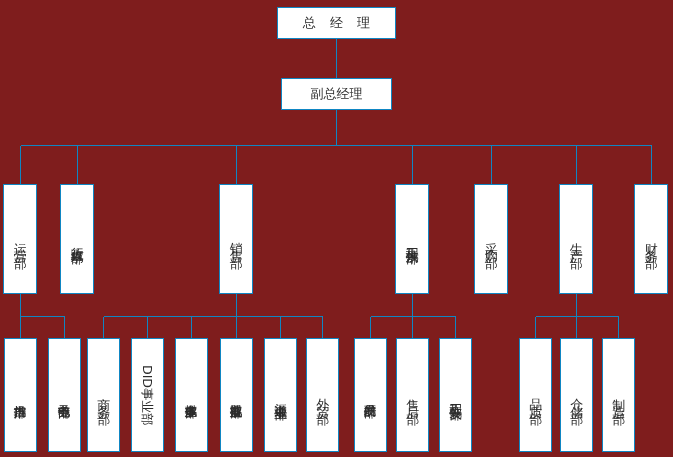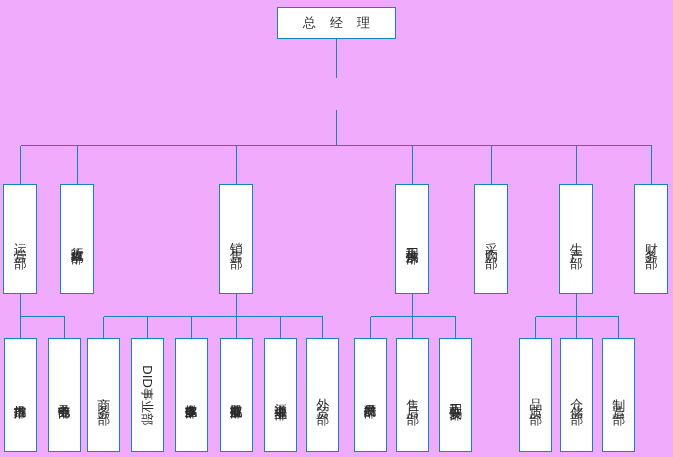--- a/index.html
+++ b/index.html
@@ -70,21 +70,21 @@
     font-size: 12.5px;
   }
   
   .node.vert.latin-rot .node-label {
     text-orientation: sideways;
   }
 </style>
 </head>
 <body>
 
-<div id="chart-root" style="background: #f0abfc;">
+<div id="chart-root" style="background: #7f1d1d;">
 
   <svg id="svg-layer" viewBox="0 0 673 457" xmlns="http://www.w3.org/2000/svg">
     <g stroke="#0f86c3" stroke-width="1.4" fill="none" shape-rendering="crispEdges">
 
       <line x1="336.5" y1="39" x2="336.5" y2="78"></line>
 
       <line x1="336.5" y1="110" x2="336.5" y2="145.5"></line>
 
       <line x1="20.5" y1="145.5" x2="651.5" y2="145.5"></line>
 
@@ -121,20 +121,23 @@
       <line x1="535.5" y1="316.5" x2="535.5" y2="338"></line>
       <line x1="576.5" y1="316.5" x2="576.5" y2="338"></line>
       <line x1="618.5" y1="316.5" x2="618.5" y2="338"></line>
     </g>
   </svg>
 
   <div class="node horiz wide-track" style="left: 277px; top: 7px; width: 119px; height: 32px; border-color: rgb(15, 134, 195);">
     <span class="node-label" style="color: rgb(43, 43, 43);">总 经 理</span>
   </div>
 
+  <div class="node horiz" style="left: 281px; top: 78px; width: 111px; height: 32px; border-color: rgb(15, 134, 195);">
+    <span class="node-label" style="color: rgb(43, 43, 43);">副总经理</span>
+  </div>
 
   <div class="node vert loose" style="left: 3px; top: 184px; width: 34px; height: 110px; border-color: rgb(15, 134, 195);">
     <span class="node-label" style="color: rgb(43, 43, 43);">运营部</span>
   </div>
 
   <div class="node vert snug" style="left: 60px; top: 184px; width: 34px; height: 110px; border-color: rgb(15, 134, 195);">
     <span class="node-label" style="color: rgb(43, 43, 43);">行政人事部</span>
   </div>
 
   <div class="node vert loose" style="left: 219px; top: 184px; width: 34px; height: 110px; border-color: rgb(15, 134, 195);">

